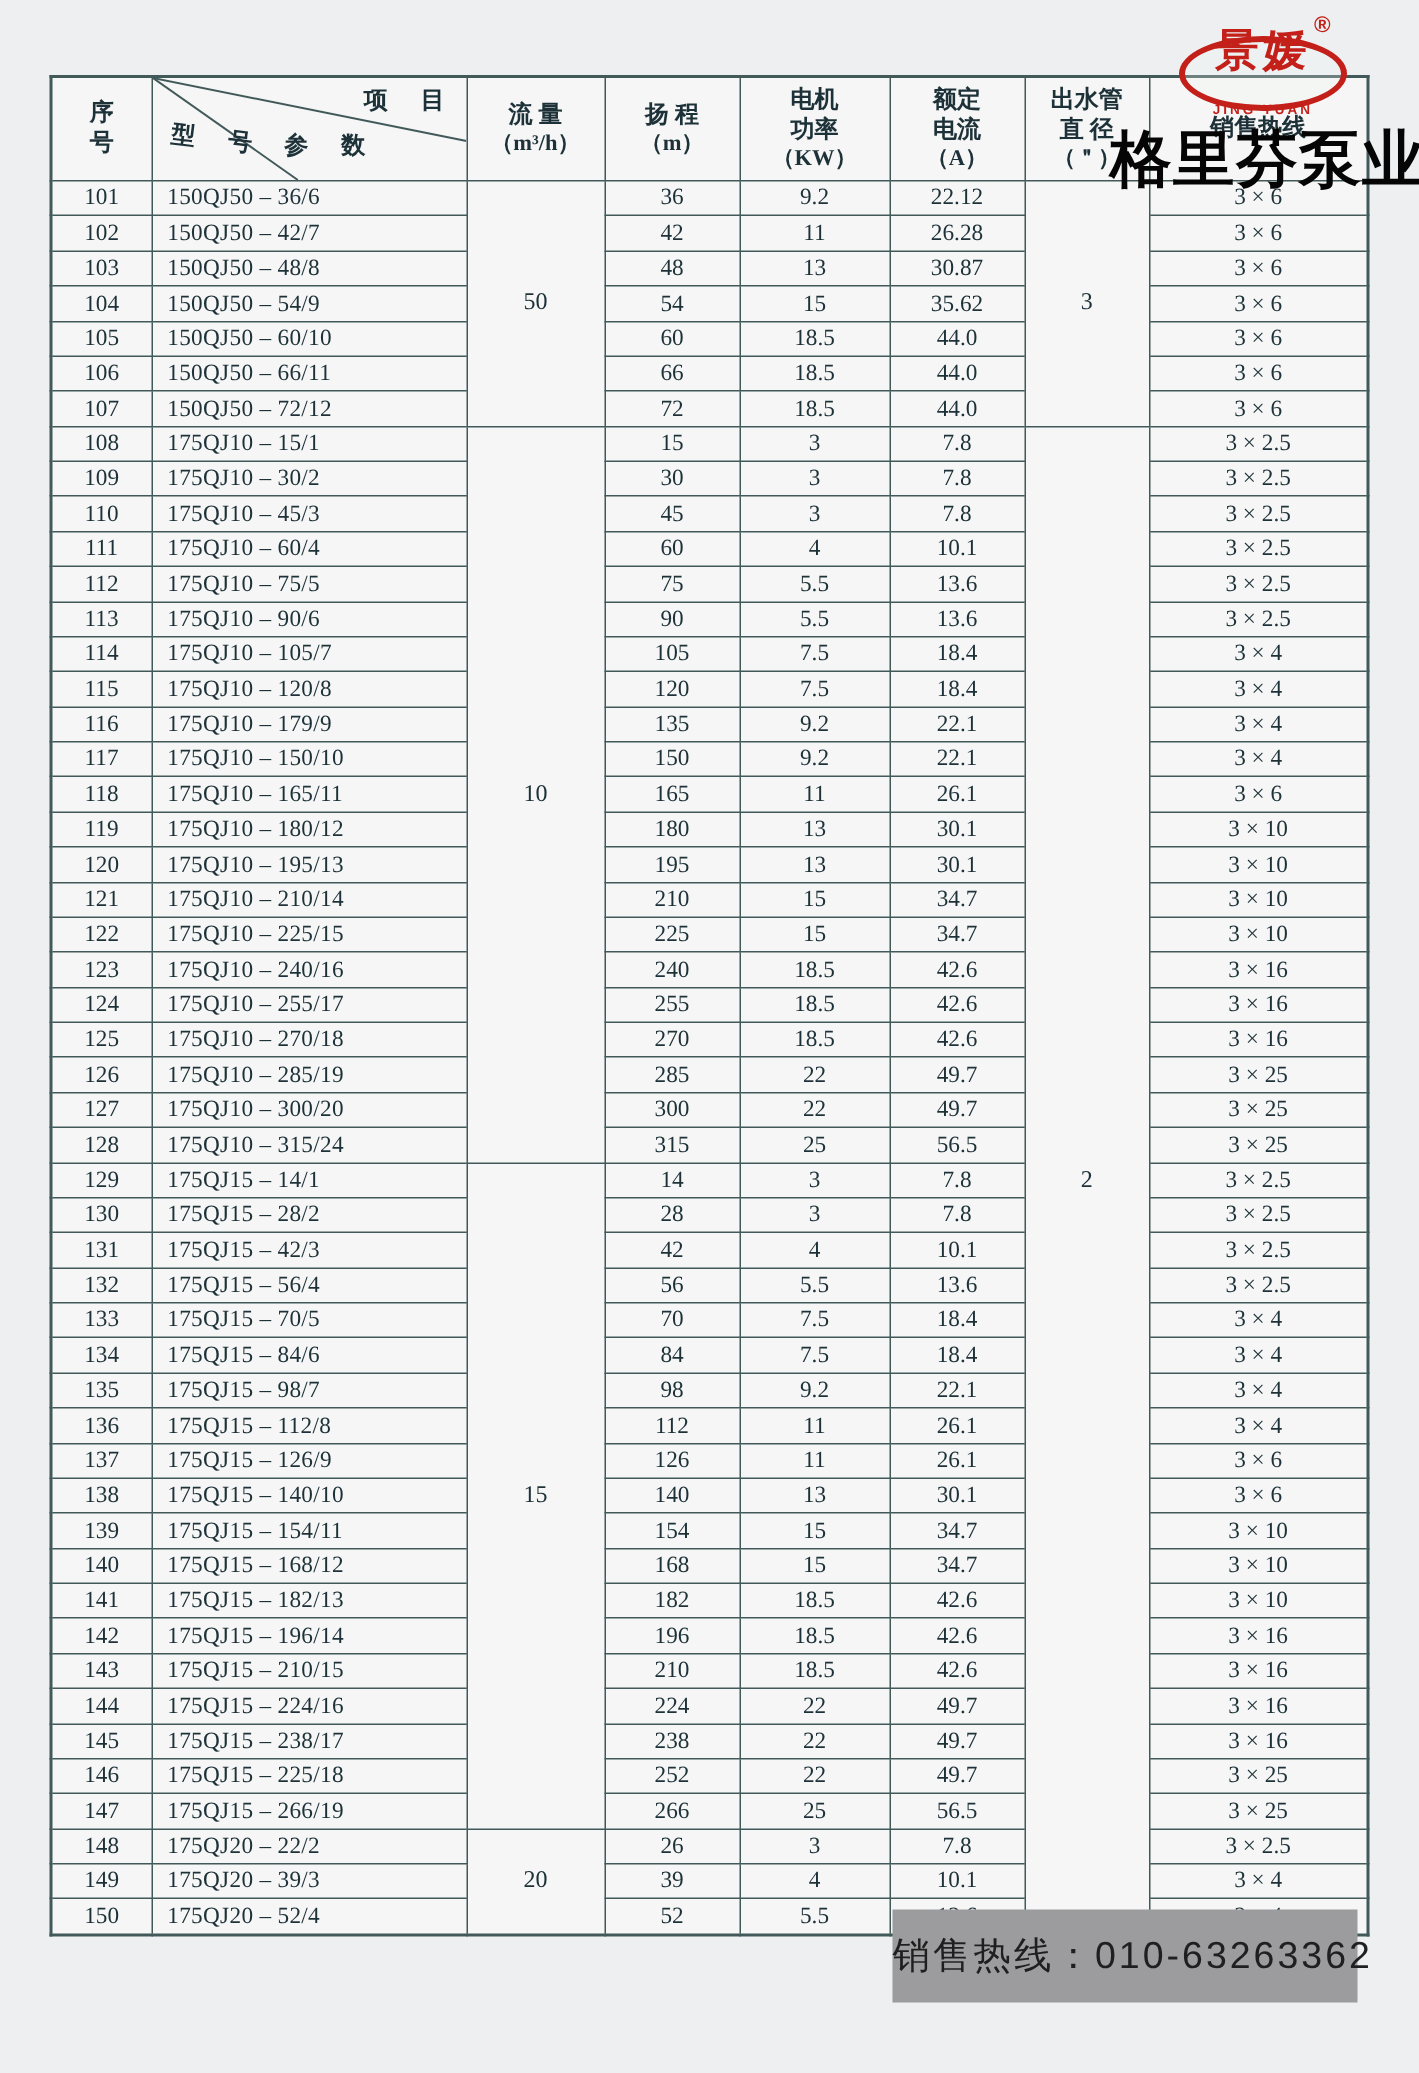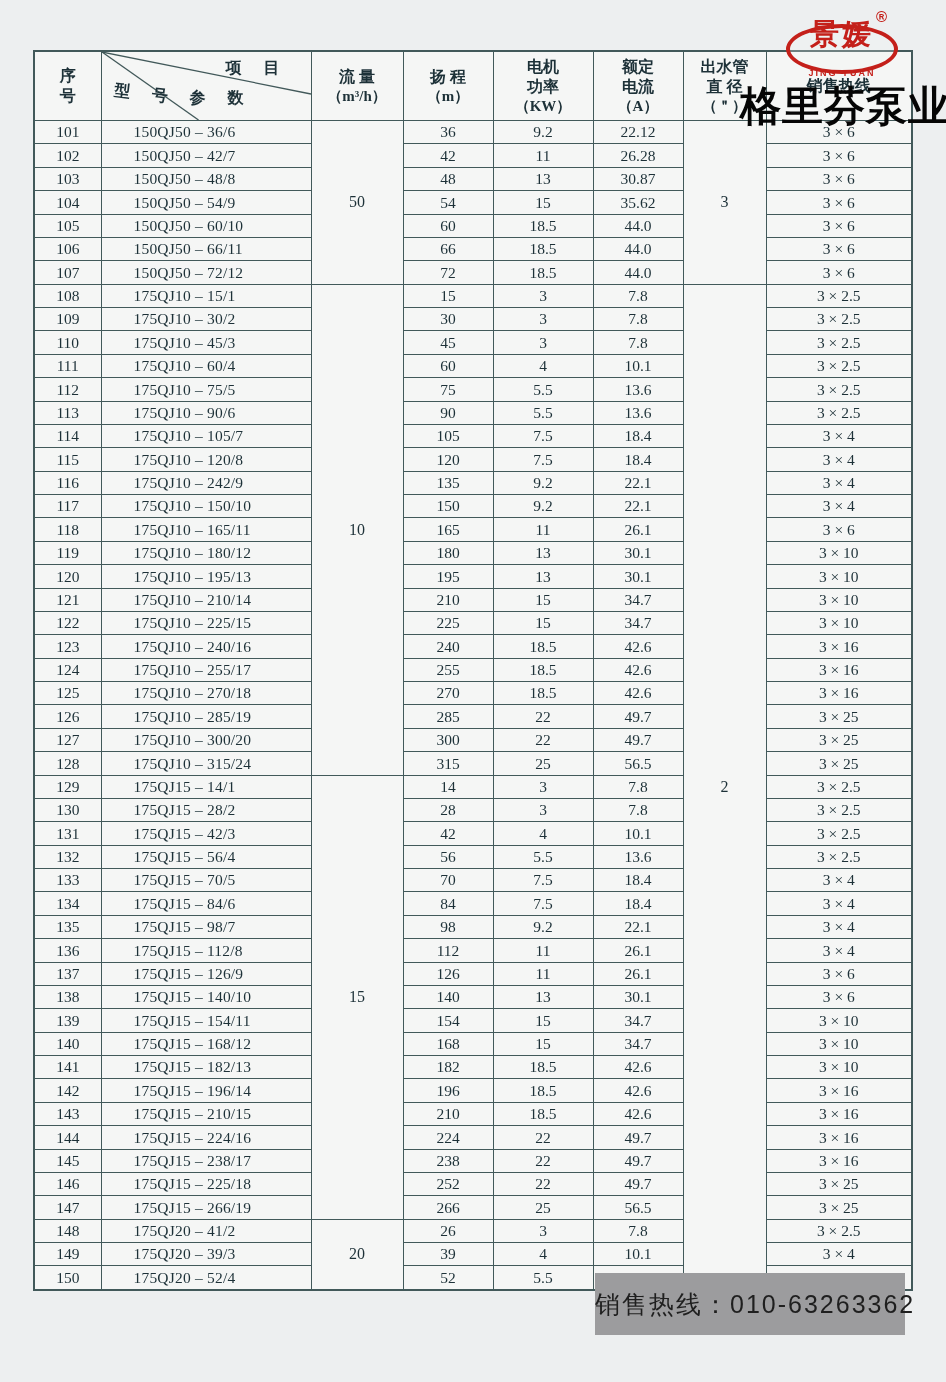--- a/index.html
+++ b/index.html
@@ -36,32 +36,32 @@
   }
   .spec tbody td {
     height:22.38px;
     font-size:15.5px;
     text-align:center;
     vertical-align:middle;
     line-height:1;
   }
   .spec tbody td.model {
     text-align:left;
-    padding-left:32px;
+    padding-left:10px;
     letter-spacing:0.2px;
   }
   .spec tbody td.group {
     font-size:16px;
     margin-left:32px;
   }
   
   th.diag { position:relative; }
   th.diag svg { position:absolute; left:0; top:0; width:100%; height:100%; }
   th.diag .dlab { position:absolute; font-size:16px; font-weight:bold; letter-spacing:9px; line-height:1; }
-  .dlab.item  { left:124px; top:8px;  }
+  .dlab.item  { left:141px; top:8px;  }
   .dlab.param { left:88px;  top:38px; }
   .dlab.model { left:12px;  top:34px; transform:rotate(7deg); }
   .hdr-sub { font-size:15px; font-weight:bold; }
   
   .logo { position:absolute; left:786px; top:24px; width:112px; height:50px; }
   .logo .ellipse {
     position:absolute; inset:0;
     border:4px solid #c4201a;
     border-radius:50%;
     display:flex; flex-direction:column; align-items:center; justify-content:center;
@@ -284,21 +284,21 @@
         <tr>
           <td>115</td>
           <td class="model">175QJ10 – 120/8</td>
           <td>120</td>
           <td>7.5</td>
           <td>18.4</td>
           <td>3 × 4</td>
         </tr>
         <tr>
           <td>116</td>
-          <td class="model">175QJ10 – 242/9</td>
+          <td class="model">175QJ10 – 179/9</td>
           <td>135</td>
           <td>9.2</td>
           <td>22.1</td>
           <td>3 × 4</td>
         </tr>
         <tr>
           <td>117</td>
           <td class="model">175QJ10 – 150/10</td>
           <td>150</td>
           <td>9.2</td>
@@ -541,21 +541,21 @@
         <tr>
           <td>147</td>
           <td class="model">175QJ15 – 266/19</td>
           <td>266</td>
           <td>25</td>
           <td>56.5</td>
           <td>3 × 25</td>
         </tr>
         <tr>
           <td>148</td>
-          <td class="model">175QJ20 – 41/2</td>
+          <td class="model">175QJ20 – 22/2</td>
           <td class="group" rowspan="3">20</td>
           <td>26</td>
           <td>3</td>
           <td>7.8</td>
           <td>3 × 2.5</td>
         </tr>
         <tr>
           <td>149</td>
           <td class="model">175QJ20 – 39/3</td>
           <td>39</td>

